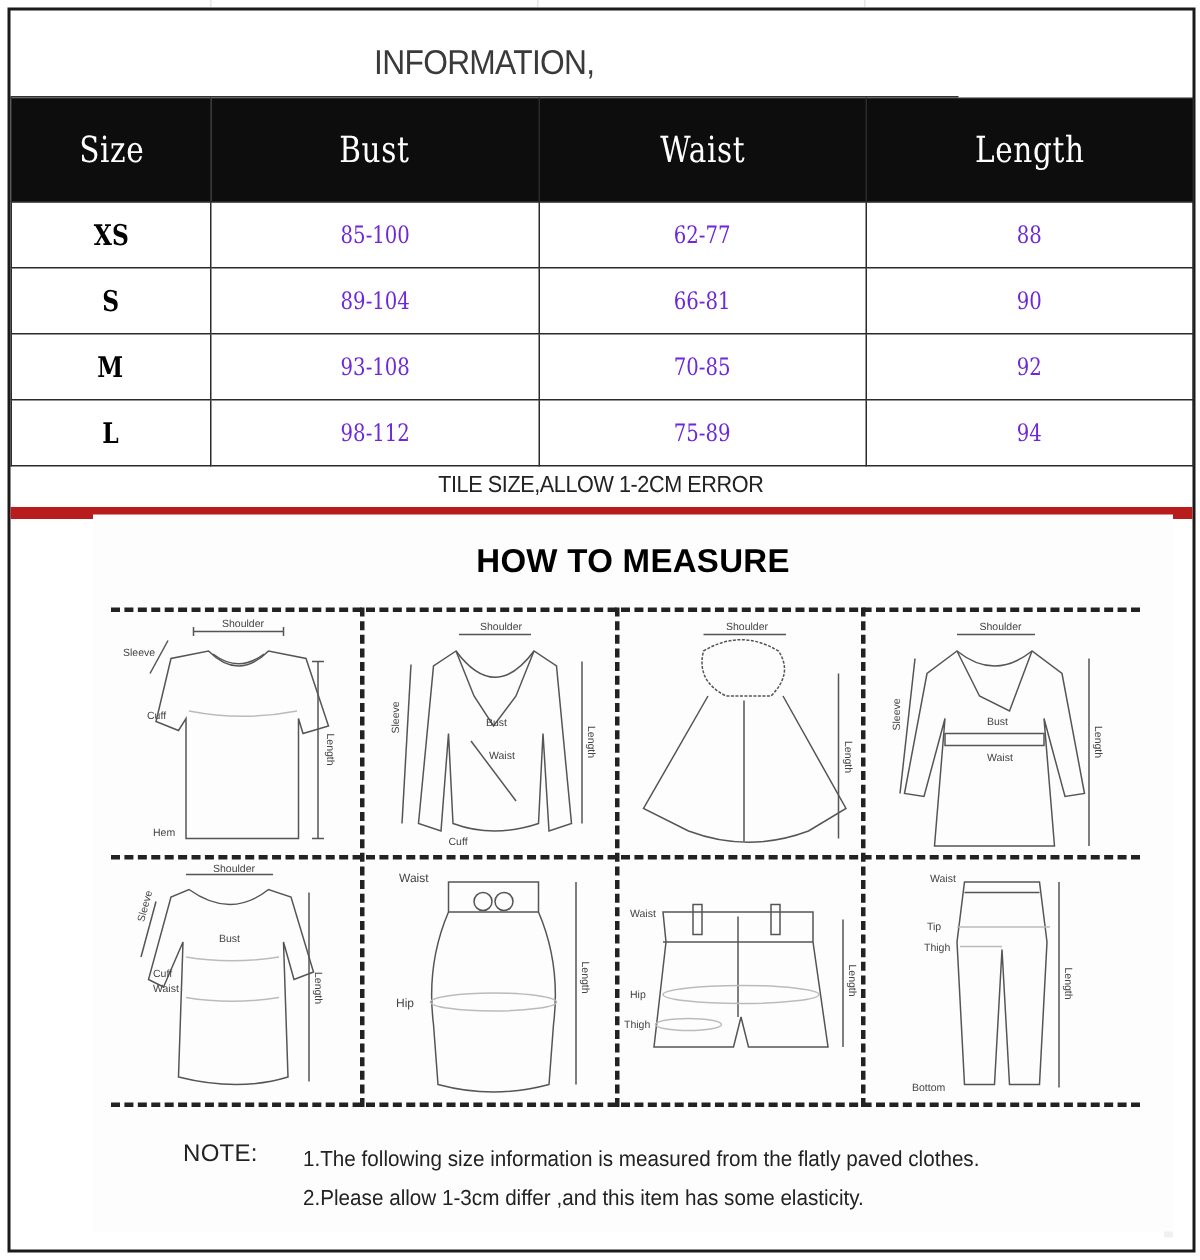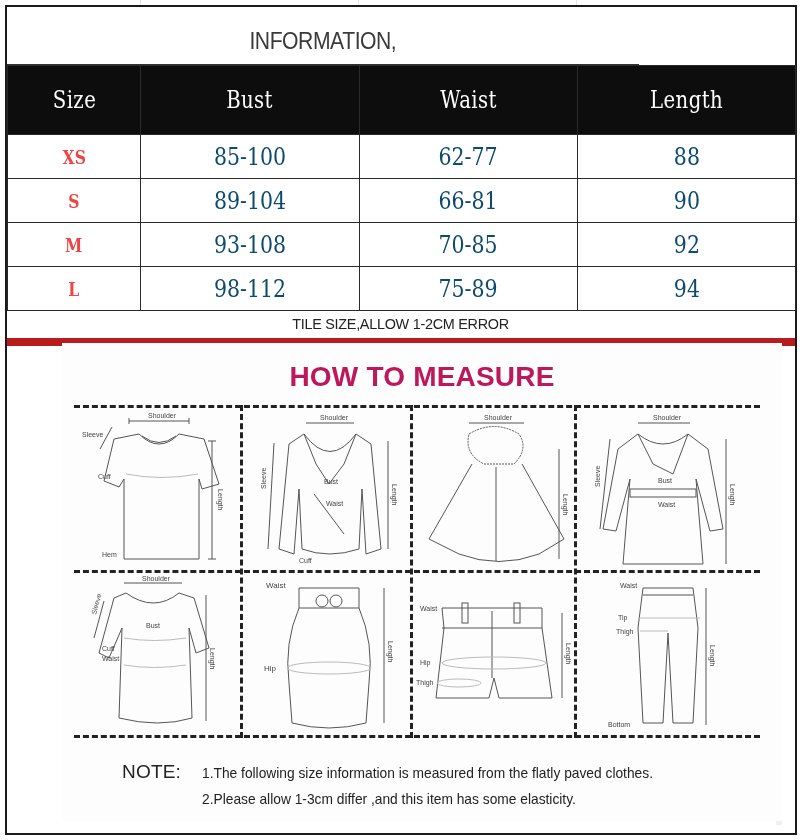--- a/index.html
+++ b/index.html
@@ -9,45 +9,45 @@
   .frame { position: absolute; left: 5px; top: 5px; width: 792px; height: 830px; border: 2px solid #1a1a1a; background: #fff; }
   .faint-top { position: absolute; top: 0; left: 0; width: 800px; height: 5px; }
   .faint-top span { position: absolute; top: 0; width: 1px; height: 5px; background: #e6e6e6; }
 
   .title-row { position: absolute; left: 0; top: 0; width: 632px; height: 58px; border-bottom: 1px solid #333; display: flex; align-items: center; justify-content: center; }
   .title-row span { font-family: "Liberation Sans", sans-serif; font-size: 23px; color: #3a3a3a; letter-spacing: -0.5px; transform: scaleX(0.92); margin-top: 12px; }
 
   table.size-table { position: absolute; left: 0; top: 58px; width: 788px; border-collapse: collapse; table-layout: fixed; }
   table.size-table th, table.size-table td { border: 1px solid #2a2a2a; text-align: center; font-family: "DejaVu Serif", "Liberation Serif", serif; }
   table.size-table thead th { background: #0d0d0d; color: #ffffff; height: 69px; font-weight: normal; font-size: 24px; letter-spacing: 0.5px; transform: none; }
-  table.size-table tbody td { height: 44px; font-size: 25px; color: #0c4a6e; transform: none; }
-  table.size-table tbody td.size-cell { font-weight: bold; color: #ef4444; font-size: 19px; }
+  table.size-table tbody td { height: 44px; font-size: 16px; color: #6d28d9; transform: none; }
+  table.size-table tbody td.size-cell { font-weight: bold; color: #000000; font-size: 19px; }
   table.size-table col.c1 { width: 133px; }
   table.size-table col.c2 { width: 219px; }
   table.size-table col.c3 { width: 218px; }
   table.size-table col.c4 { width: 218px; }
   .narrow { display: inline-block; transform: scaleX(0.82); }
 
   .tile-row { position: absolute; left: 0; top: 303px; width: 788px; height: 36px; border-bottom: 8px solid #b91c1c; display: flex; align-items: center; justify-content: center; }
   .tile-row span { font-size: 15.5px; color: #222; letter-spacing: -0.3px; display: inline-block; transform: scaleX(0.93); }
 
   .measure-panel { position: absolute; left: 62px; top: 343px; width: 720px; height: 478px; background: #fdfdfd; }
   .scroll-strip { position: absolute; left: 776px; top: 355px; width: 6px; height: 470px; background: #eef1f3; }
 
-  .measure-title { position: absolute; left: 0; top: 18px; width: 720px; text-align: center; font-size: 28px; font-weight: bold; color: #be185d; letter-spacing: 0.2px; }
+  .measure-title { position: absolute; left: 0; top: 18px; width: 720px; text-align: center; font-size: 22px; font-weight: bold; color: #000000; letter-spacing: 0.2px; }
 
   .grid { position: absolute; left: 12px; top: 62px; width: 686px; height: 333px; }
   .dash-h { position: absolute; left: 0; width: 686px; height: 0; border-top: 3px dashed #222; }
   .dash-v { position: absolute; top: 0; width: 0; height: 333px; border-left: 3px dashed #222; }
   .cell { position: absolute; width: 170px; height: 164px; }
   .cell svg { width: 100%; height: 100%; }
   .lbl { font-family: "Liberation Sans", sans-serif; font-size: 7px; fill: #444; }
 
   .note { position: absolute; left: 60px; top: 418px; width: 640px; }
-  .note-label { position: absolute; left: 0; top: 0; font-size: 19px; color: #222; letter-spacing: 0.2px; }
+  .note-label { position: absolute; left: 0; top: 0; font-size: 16px; color: #222; letter-spacing: 0.2px; }
   .note-line { position: absolute; left: 80px; font-size: 14.5px; color: #222; white-space: nowrap; display: inline-block; transform-origin: left center; transform: scaleX(0.95); }
   .note-line.l1 { top: 4px; }
   .note-line.l2 { top: 30px; }
 </style>
 </head>
 <body>
 
 <div class="faint-top">
   <span style="left:140px"></span>
     <span style="left:358px"></span>

